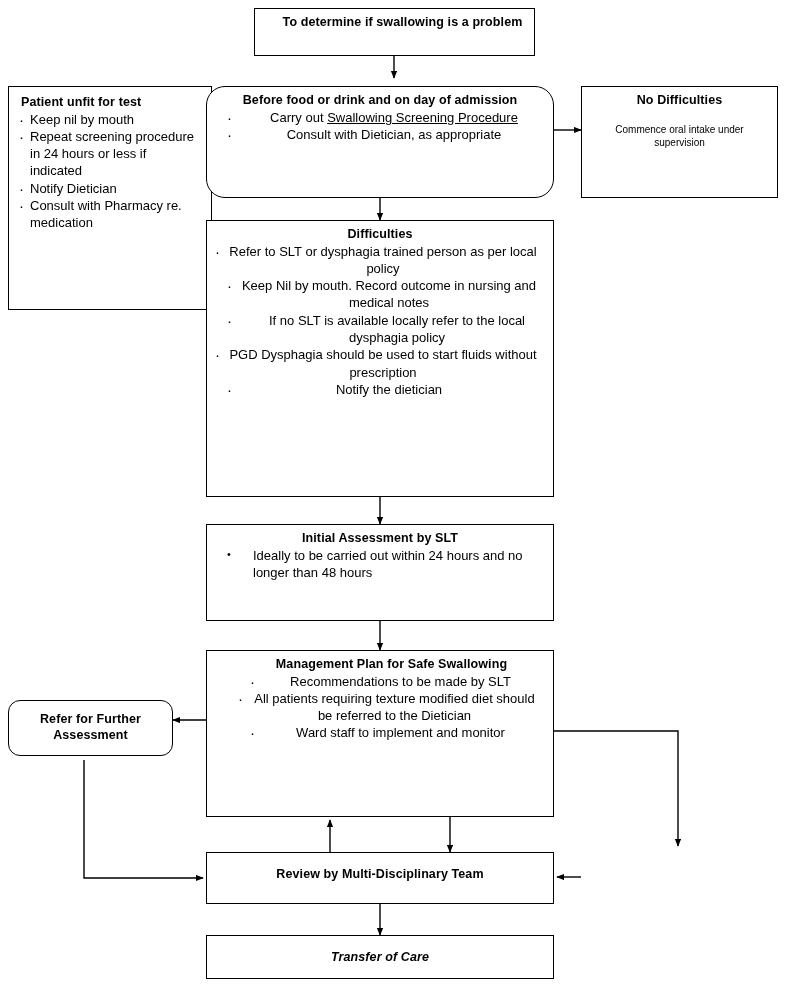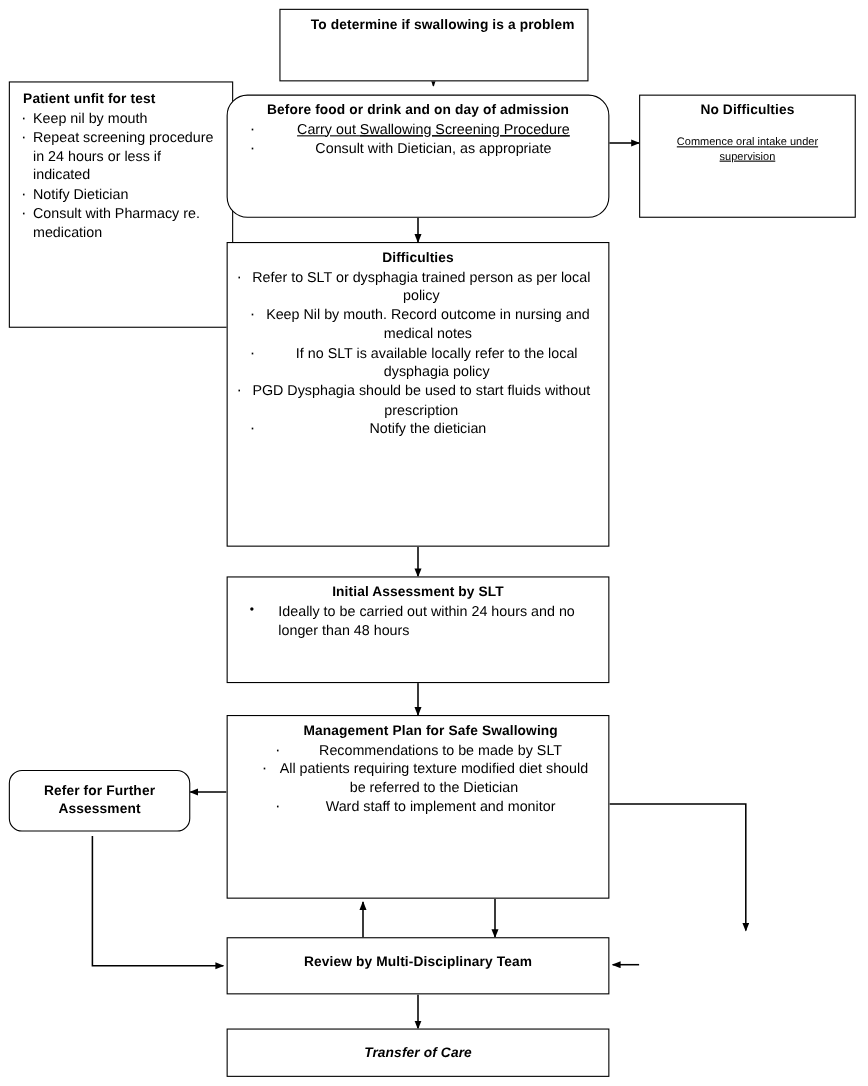--- a/index.html
+++ b/index.html
@@ -105,21 +105,21 @@
   .plain-text {
     font-size: 10px;
     line-height: 1.33;
     text-align: center;
   }
   .ul-underline {
     text-decoration: underline;
   }
   .sp-top-8  { margin-top: 8px; }
   .sp-top-12 { margin-top: 12px; }
-  .sp-top-14 { margin-top: 14px; text-decoration: underline; }
+  .sp-top-14 { margin-top: 14px; }
   .sp-top-16 { margin-top: 16px; }
 </style>
 </head>
 <body>
 
 <div id="canvas">
 
   <svg id="wires" viewBox="0 0 789 987" xmlns="http://www.w3.org/2000/svg">
     <defs>
       <marker id="ah" markerWidth="9" markerHeight="9" refX="7.2" refY="3.2" orient="auto" markerUnits="userSpaceOnUse">
@@ -149,25 +149,25 @@
 
     <path d="M330,854 L330,820" stroke="#000000" stroke-width="1.4" fill="none" marker-end="url(#ah)"></path>
 
     <path d="M84,760 L84,878 L203,878" stroke="#000000" stroke-width="1.4" fill="none" marker-end="url(#ah)"></path>
 
     <path d="M581,877 L557,877" stroke="#000000" stroke-width="1.4" fill="none" marker-end="url(#ah)"></path>
 
     <path d="M380,904 L380,935" stroke="#000000" stroke-width="1.4" fill="none" marker-end="url(#ah)"></path>
   </svg>
 
-  <div class="node" style="left:254px; top:8px; width:281px; height:66px;padding-left:24px;">
+  <div class="node" style="left:254px; top:8px; width:281px; height:48px;padding-left:24px;">
     <div class="node-title">To determine if swallowing is a problem</div>
   </div>
 
-  <div class="node" style="left:8px; top:74px; width:204px; height:224px; padding:8px 10px;">
+  <div class="node" style="left:8px; top:86px; width:204px; height:224px; padding:8px 10px;">
     <div class="node-title left-align">Patient unfit for test</div>
     <ul class="bullets">
       <li class="sp-top-12">
         <span class="b-left">Keep nil by mouth</span>
       </li>
       <li class="sp-top-12">
         <span class="b-left">Repeat  screening procedure in 24 hours or less if indicated</span>
       </li>
       <li class="sp-top-12">
         <span class="b-left">Notify Dietician</span>

